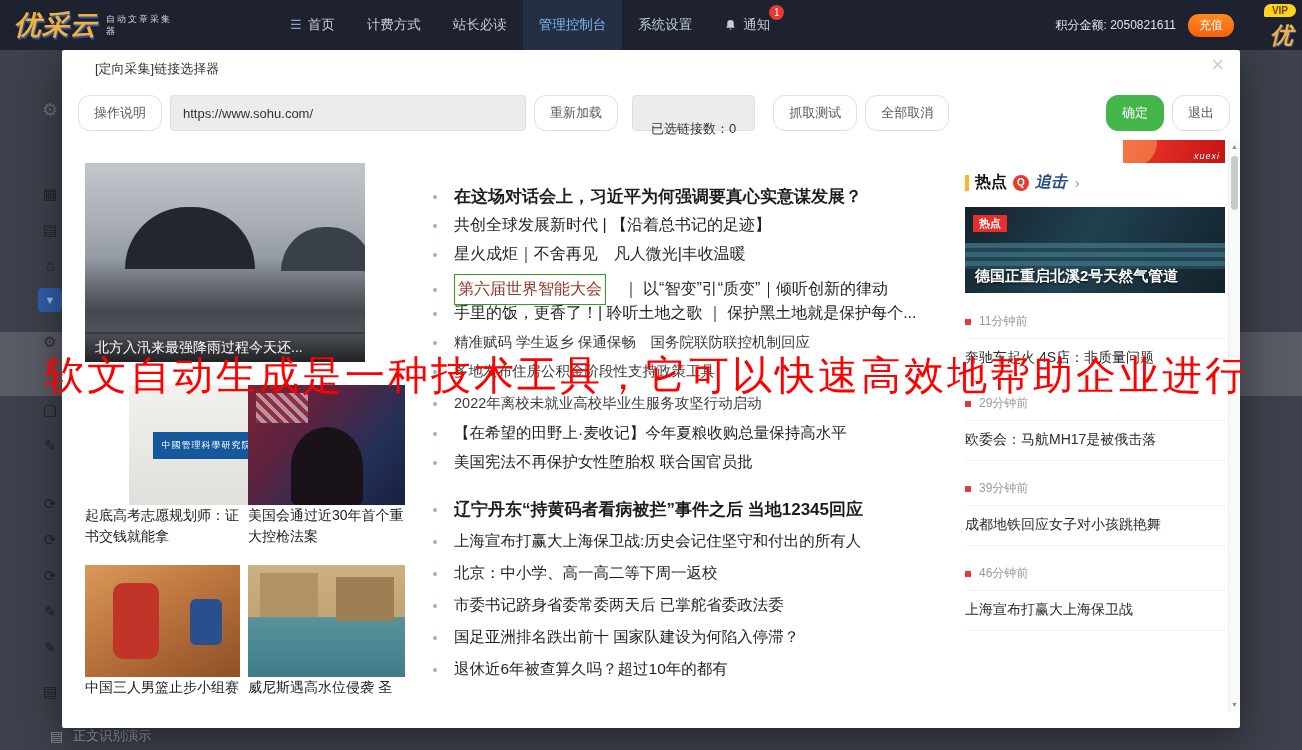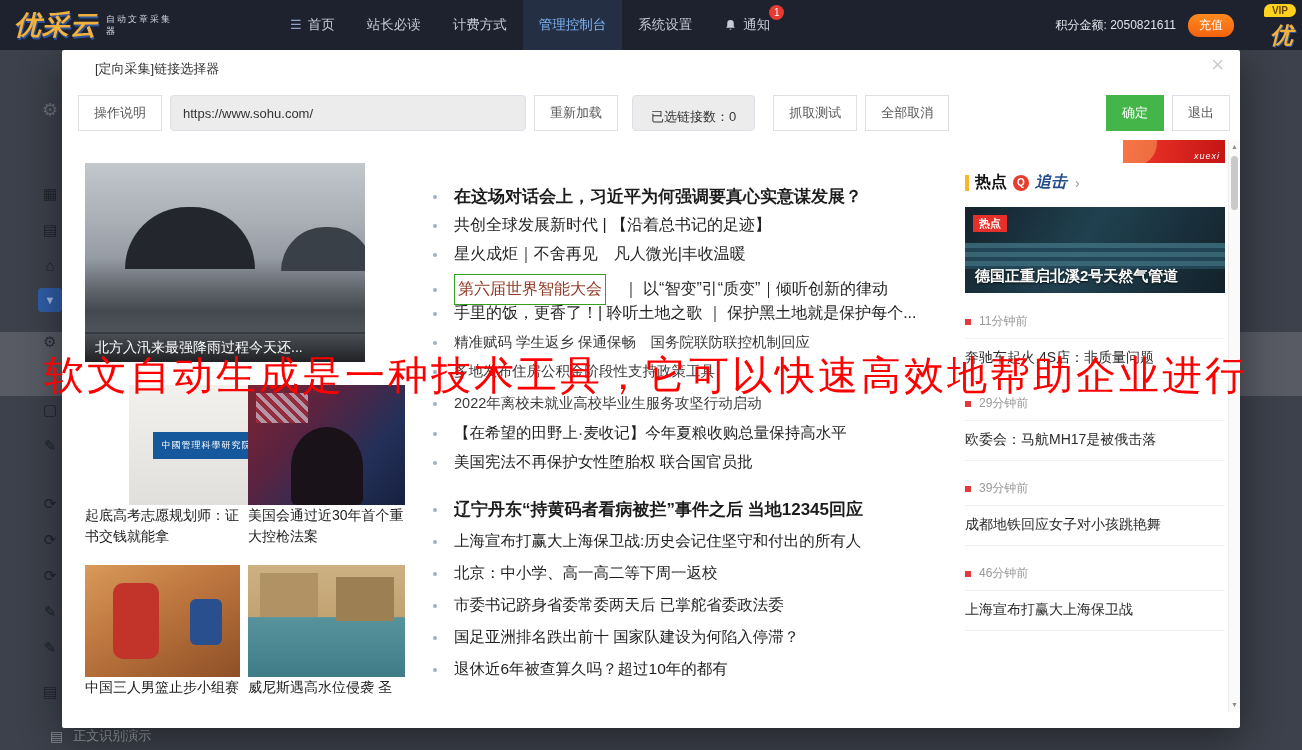--- a/index.html
+++ b/index.html
@@ -29,23 +29,23 @@
   .balance{font-size:12px;color:#dfe3ea;}
   .recharge{background:linear-gradient(180deg,#ff8a1e,#f4610f);color:#fff;font-size:12px;padding:3px 11px;border-radius:11px;cursor:pointer;}
   .vip{position:absolute;right:6px;top:4px;background:#ffd21e;color:#6b4a00;font-size:10px;font-weight:bold;padding:1px 8px;border-radius:8px 8px 8px 2px;z-index:22;cursor:pointer;}
   .logo-mini{position:absolute;right:9px;top:20px;color:#f2b03d;font-size:23px;font-weight:bold;font-style:italic;text-shadow:1px 1px 0 rgba(45,85,165,.95);z-index:21;}
 
   
   .modal{position:absolute;left:62px;top:50px;width:1178px;height:678px;background:#fff;z-index:10;box-shadow:0 10px 40px rgba(0,0,0,.45);border-radius:2px;}
   .m-title{position:absolute;left:18px;top:10px;font-size:13px;color:#333;padding-left:15px;}
   .m-close{position:absolute;right:16px;top:4px;font-size:22px;color:#ccc;cursor:pointer;line-height:22px;}
   .toolbar{position:absolute;left:16px;top:45px;right:10px;height:36px;display:flex;gap:8px;align-items:center;}
-  .tb{height:36px;line-height:34px;border:1px solid #dcdfe6;background:#fff;color:#555;font-size:13px;border-radius:0;padding:0 15px;cursor:pointer;white-space:nowrap;}
+  .tb{height:36px;line-height:34px;border:1px solid #dcdfe6;background:#fff;color:#555;font-size:13px;border-radius:12px;padding:0 15px;cursor:pointer;white-space:nowrap;}
   .url{width:356px;height:36px;background:#ececec;border:1px solid #dcdfe6;border-radius:4px;padding:0 12px;font-size:13px;color:#333;font-family:"Liberation Sans","DejaVu Sans",sans-serif;}
-  .sel{height:36px;line-height:34px;background:#ececec;border:1px solid #dcdfe6;border-radius:4px;padding:4px 18px;font-size:13px;color:#333;margin-left:6px;white-space:nowrap;}
+  .sel{height:36px;line-height:34px;background:#ececec;border:1px solid #dcdfe6;border-radius:4px;padding:16px 18px;font-size:13px;color:#333;margin-left:6px;white-space:nowrap;}
   .gap-l{margin-left:10px;}
   .spacer{flex:1;}
   .green{background:#44b549;border-color:#44b549;color:#fff;}
 
   
   .page{position:absolute;left:16px;top:90px;width:1162px;height:572px;background:#fff;overflow:hidden;}
 
   .promo{position:absolute;left:1045px;top:0;width:102px;height:23px;background:linear-gradient(100deg,#f3392b,#c31414);overflow:hidden;}
   .promo::before{content:"";position:absolute;left:-12px;top:-20px;width:46px;height:46px;border-radius:50%;background:rgba(255,230,120,.35);}
   .promo-txt{position:absolute;right:5px;bottom:2px;color:#fff;font-size:9px;font-style:italic;letter-spacing:1px;}
@@ -133,24 +133,24 @@
     <div class="logo">
       <span class="logo-main">优采云</span>
       <span class="logo-sub">自动文章采集器</span>
     </div>
     <div class="menu">
       <a class="mi">
         <span class="mi-ic">☰</span>
         <span>首页</span>
       </a>
       <a class="mi">
+          <span>计费方式</span>
+        </a>
+      <a class="mi">
           <span>站长必读</span>
-        </a>
-      <a class="mi">
-          <span>计费方式</span>
         </a>
       <a class="mi active">
           <span>管理控制台</span>
         </a>
       <a class="mi">
           <span>系统设置</span>
         </a>
       <a class="mi">
         <svg width="13" height="13" viewBox="0 0 24 24">
             <path fill="#c8ccd6" d="M12 2a6 6 0 0 0-6 6v5l-2 3h16l-2-3V8a6 6 0 0 0-6-6zm-2 16a2 2 0 0 0 4 0h-4z"></path>

